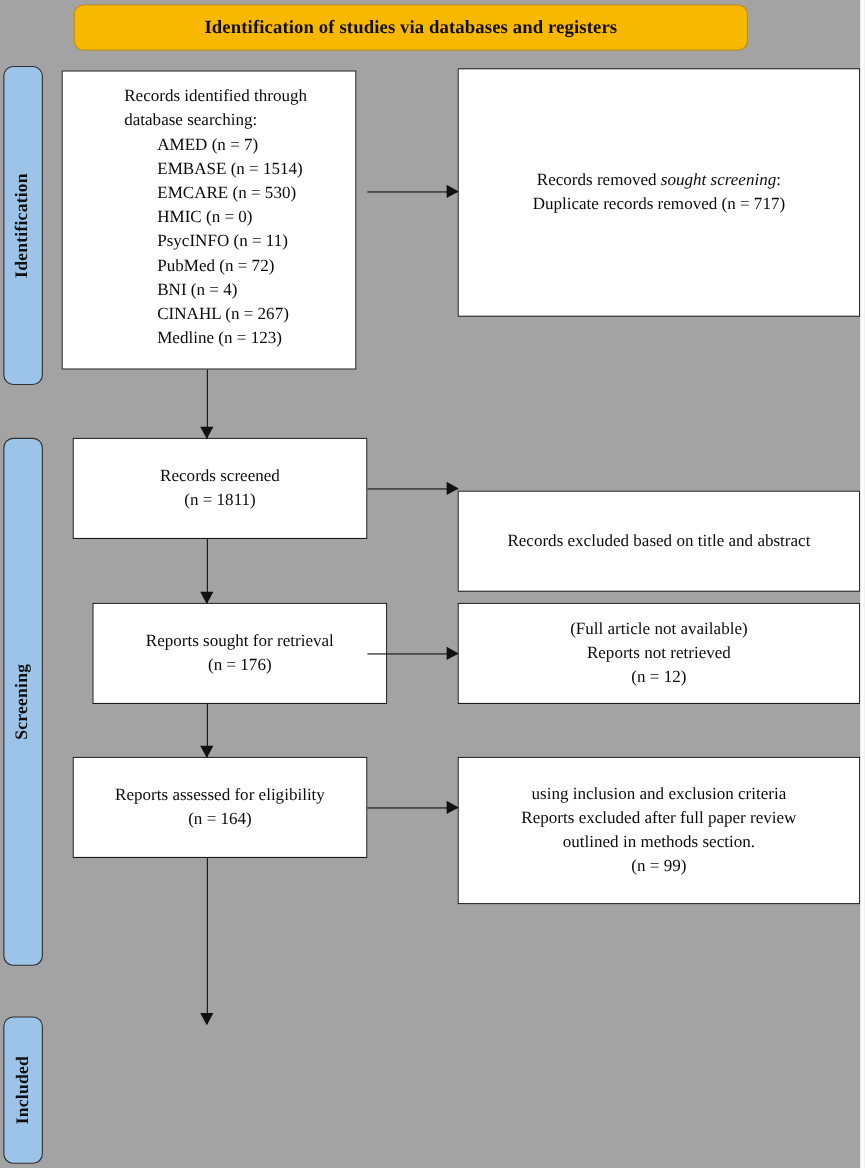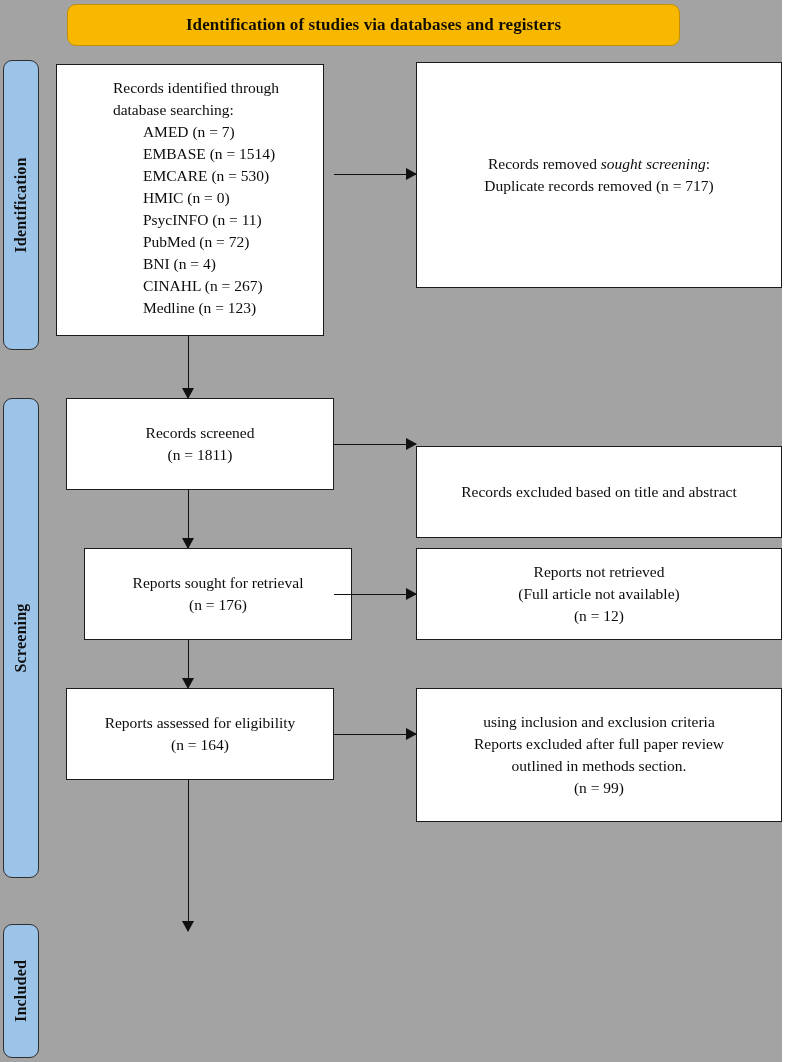--- a/index.html
+++ b/index.html
@@ -210,22 +210,22 @@
 
   <div class="flow-box centered" id="box-sought">
     <div class="body">
       <div>Reports sought for retrieval</div>
       <div>(n = 176)</div>
     </div>
   </div>
 
   <div class="flow-box centered" id="box-not-retrieved">
     <div class="body">
+      <div>(Full article not available)</div>
       <div>Reports not retrieved</div>
-      <div>(Full article not available)</div>
       <div>(n = 12)</div>
     </div>
   </div>
 
   <div class="flow-box centered" id="box-assessed">
     <div class="body">
       <div>Reports assessed for eligibility</div>
       <div>(n = 164)</div>
     </div>
   </div>

